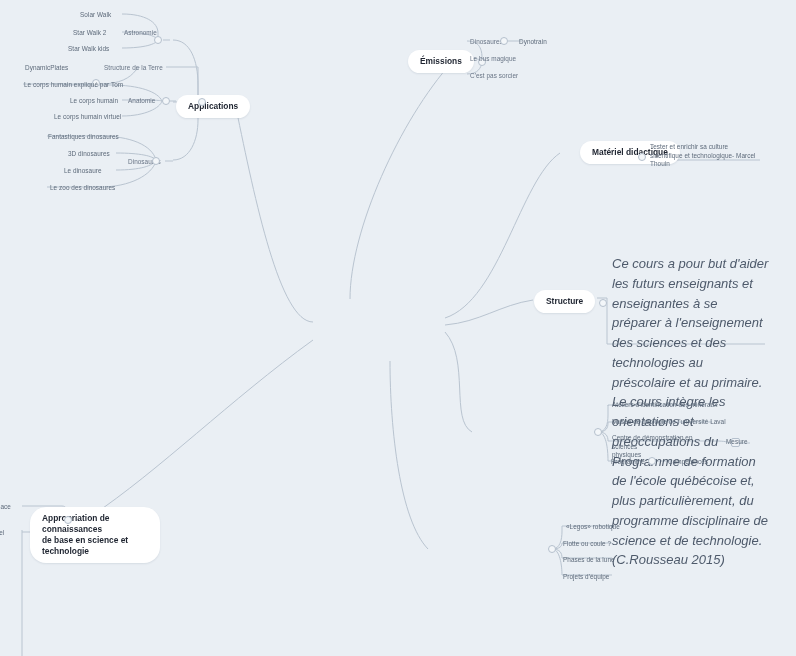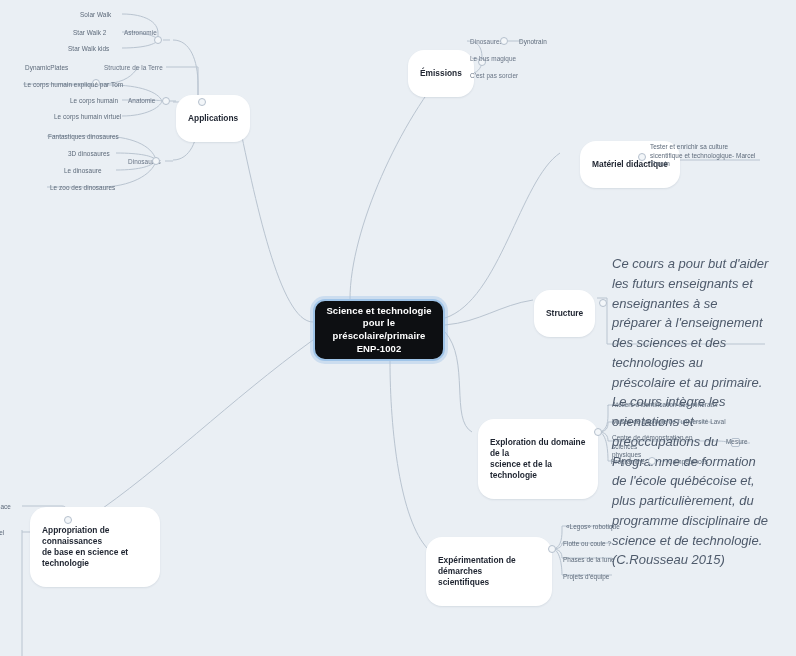--- a/index.html
+++ b/index.html
@@ -36,21 +36,21 @@
     letter-spacing:0.1px;
     white-space:pre-line;
   }
 
   
   .pill {
     position:absolute;
     background:#ffffff;
     border-radius:16px;
     display:flex; align-items:flex-start;
-    padding:18px 12px;
+    padding:6px 12px;
     box-shadow:0 1px 2px rgba(40,60,90,0.10);
   }
   .pill span {
     color:#1e2430;
     font-size:8.4px;
     font-weight:bold;
     line-height:1.32;
     white-space:pre-line;
   }
 
@@ -167,26 +167,20 @@
     <path d="M562 543 L 612 543"></path>
     <path d="M562 558 L 612 558"></path>
     <path d="M562 575 L 612 575"></path>
 
     <path d="M22 506 L 62 506 C 66 506 68 510 68 514 L 68 520"></path>
     <path d="M22 532 L 60 532 C 65 532 68 528 68 524"></path>
     <path d="M72 520 L 80 520"></path>
     <path d="M22 530 L 22 656"></path>
   </svg>
 
-  <div class="central">
-    <span>Science et technologie
-pour le
-préscolaire/primaire
-ENP-1002</span>
-  </div>
 
   <div class="pill" style="left:176px; top:95px;">
     <span>Applications</span>
   </div>
   <div class="handle" style="left:198px; top:98px;"></div>
 
   <div class="sub lvl3" style="left:124px; top:29px;">Astronomie</div>
   <div class="handle" style="left:154px; top:36px;"></div>
   <div class="sub" style="left:80px; top:11px;">Solar Walk</div>
   <div class="sub" style="left:73px; top:29px;">Star Walk 2</div>
@@ -226,40 +220,32 @@
   </div>
   <div class="handle" style="left:638px; top:153px;"></div>
   <div class="sub" style="left:650px; top:143px; width:112px;">Tester et enrichir sa culture sicentifique et technologique- Marcel Thouin</div>
 
   <div class="pill" style="left:534px; top:290px;">
     <span>Structure</span>
   </div>
   <div class="handle" style="left:599px; top:299px;"></div>
   <div class="para" style="left:612px; top:254px;">Ce cours a pour but d'aider les futurs enseignants et enseignantes à se préparer à l'enseignement des sciences et des technologies au préscolaire et au primaire. Le cours intègre les orientations et préoccupations du Programme de formation de l'école québécoise et, plus particulièrement, du programme disciplinaire de science et de technologie. (C.Rousseau 2015)</div>
 
-  <div class="pill" style="left:478px; top:419px; width:120px;">
-    <span>Exploration du domaine de la
-science et de la technologie</span>
-  </div>
   <div class="handle" style="left:594px; top:428px;"></div>
 
   <div class="sub" style="left:612px; top:401px;">Ateliers d'identification des minéraux</div>
   <div class="sub" style="left:612px; top:418px;">Musée de géologie de l'université Laval</div>
   <div class="sub" style="left:612px; top:434px; width:104px;">Centre de démonstration en sciences
 physiques</div>
   <div class="handle sq" style="left:731px; top:438px;"></div>
   <div class="sub" style="left:726px; top:438px;">Mesure</div>
   <div class="sub" style="left:611px; top:458px;">Programme</div>
   <div class="handle" style="left:648px; top:457px;"></div>
   <div class="sub" style="left:668px; top:458px;">Compétences</div>
 
-  <div class="pill" style="left:426px; top:537px; width:126px;">
-    <span>Expérimentation de démarches
-scientifiques</span>
-  </div>
   <div class="handle" style="left:548px; top:545px;"></div>
 
   <div class="sub" style="left:566px; top:523px;">«Legos» robotique</div>
   <div class="sub" style="left:563px; top:540px;">Flotte ou coule ?</div>
   <div class="sub" style="left:563px; top:556px;">Phases de la lune</div>
   <div class="sub" style="left:563px; top:573px;">Projets d'équipe</div>
 
   <div class="pill" style="left:30px; top:507px; width:130px;">
     <span>Appropriation de connaissances
 de base en science et technologie</span>

